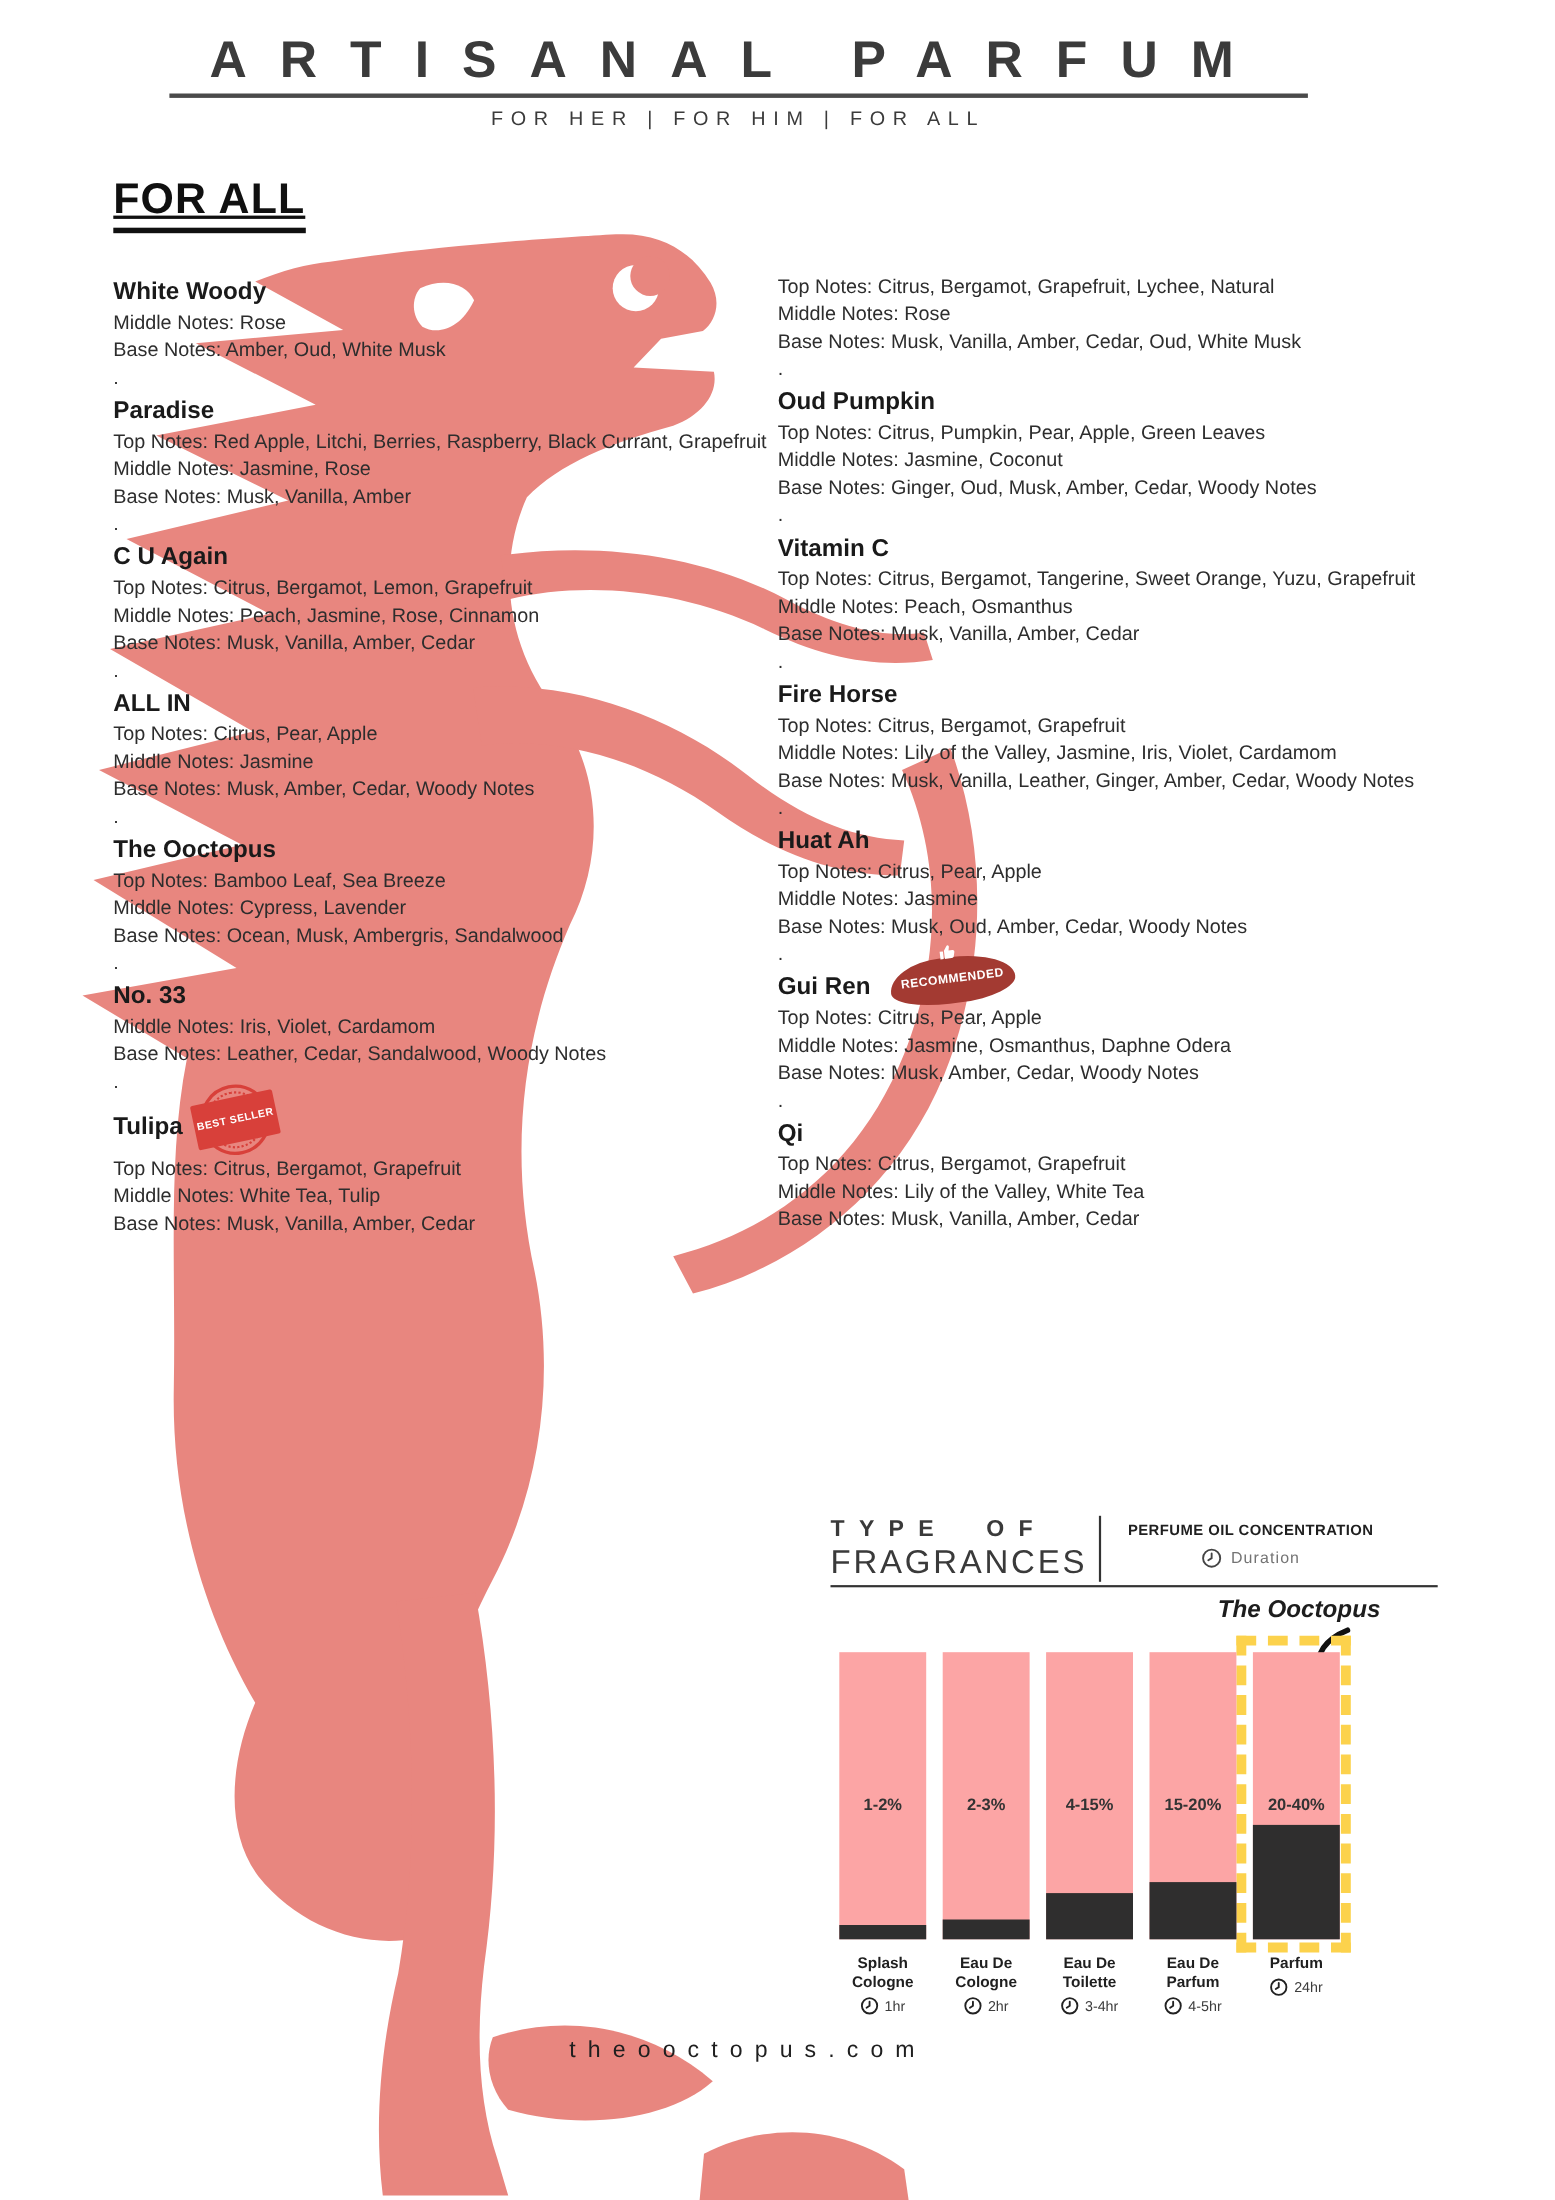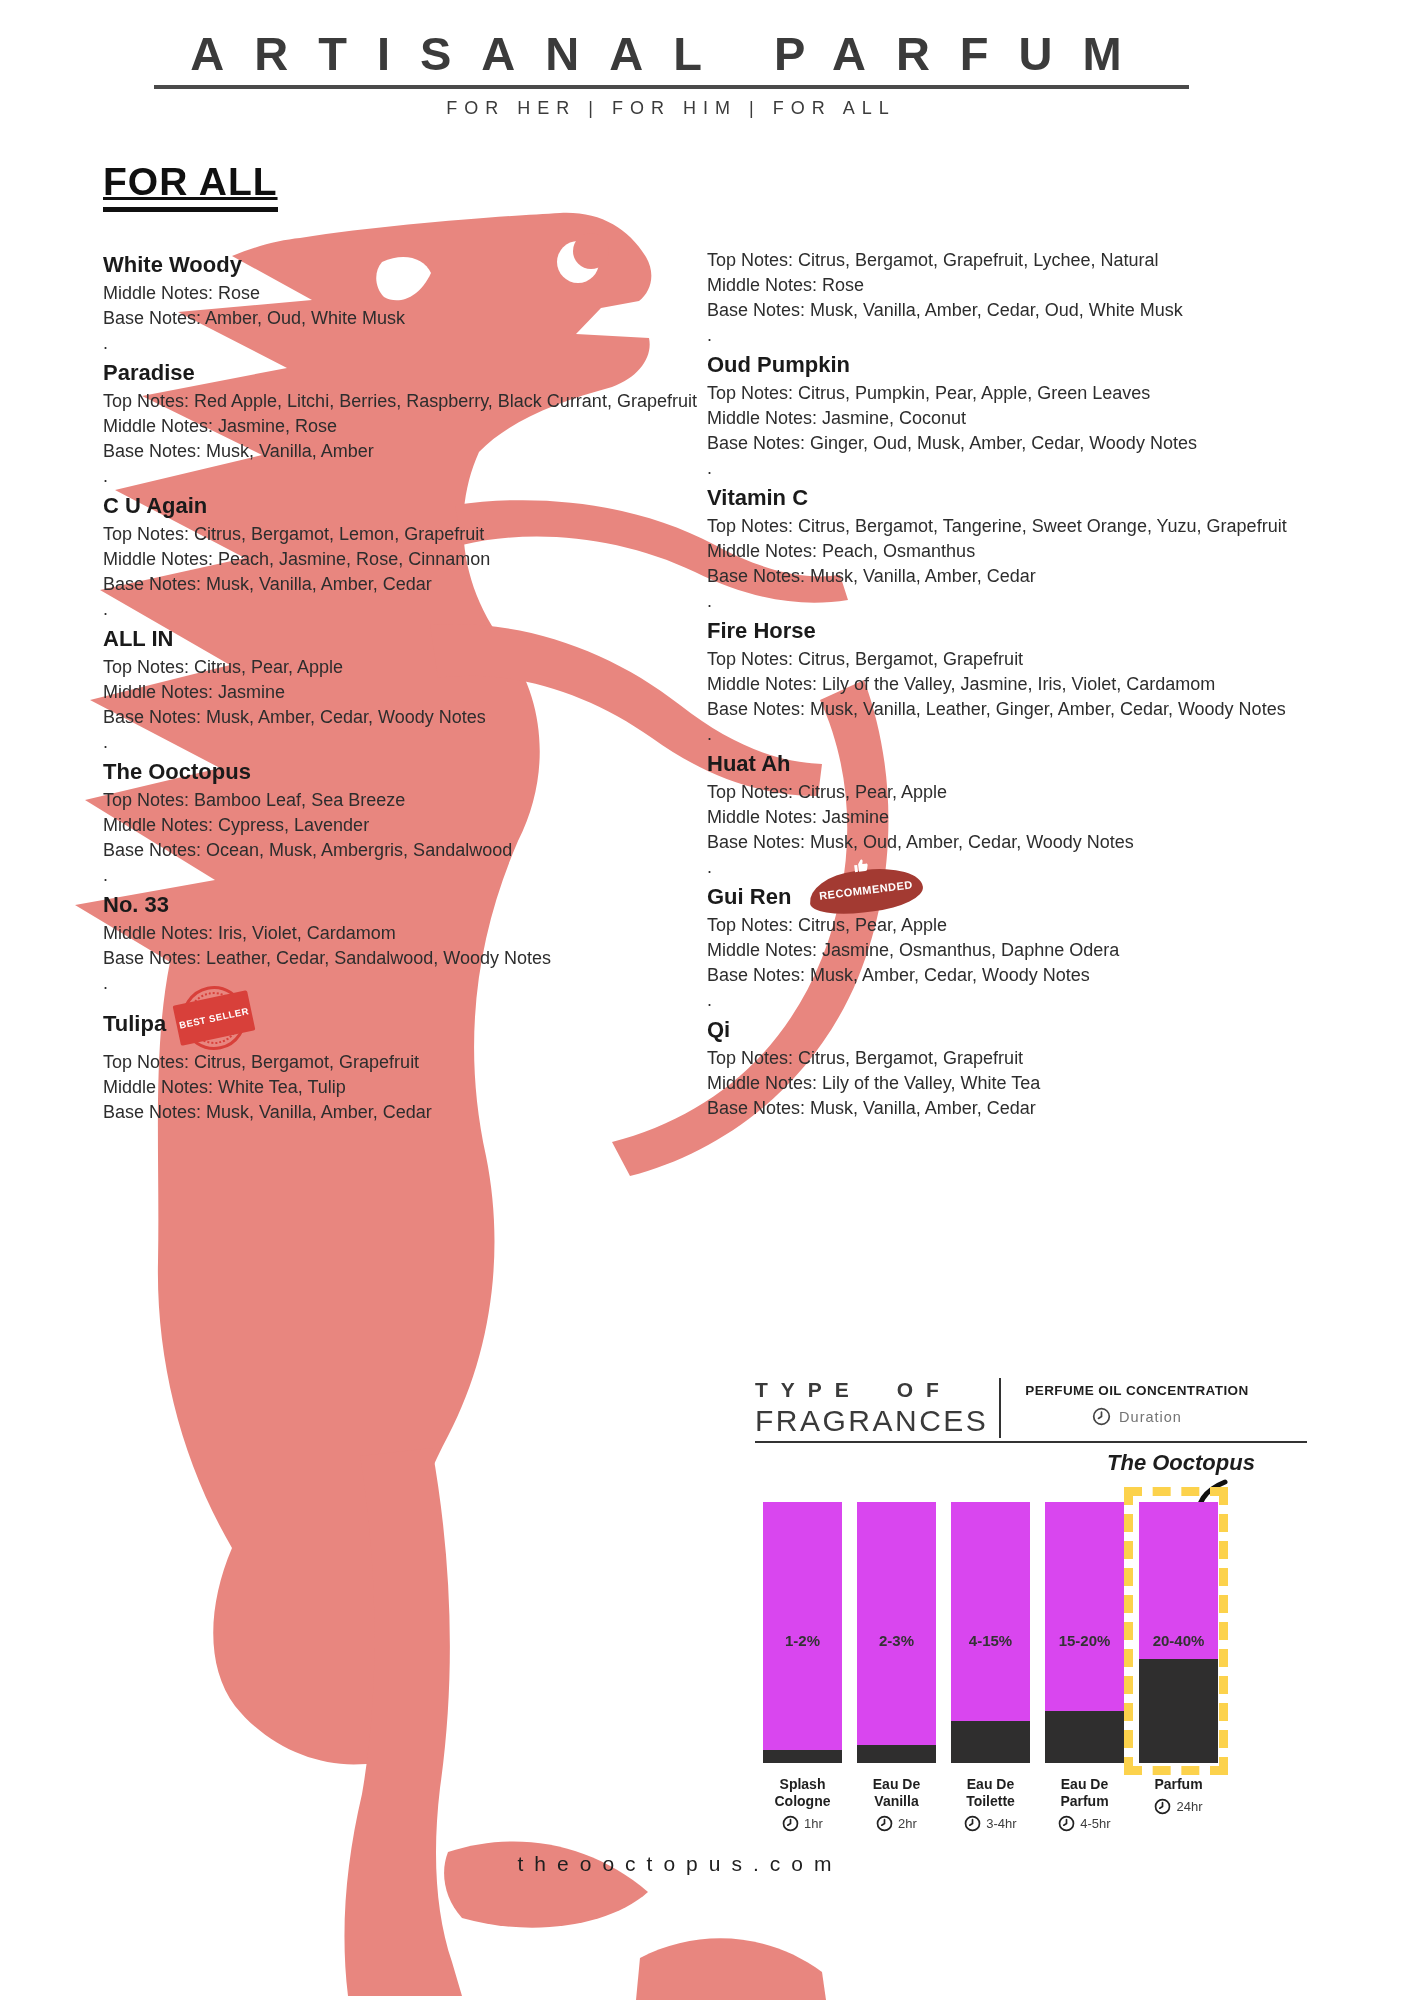--- a/index.html
+++ b/index.html
@@ -62,21 +62,21 @@
   .conc-title { font-size:13.5px; font-weight:bold; color:#1f1f1f; letter-spacing:.4px; margin-top:5px; white-space:nowrap; }
   .duration-row { display:flex; justify-content:center; align-items:center; gap:8px; margin-top:9px; font-size:14.5px; color:#737373; letter-spacing:1px; }
   .chart-rule { position:absolute; left:0; top:63px; width:552px; border-top:2px solid #333; }
 
   .annotation { position:absolute; left:352px; top:72px; font-size:22px; font-weight:bold; font-style:italic; color:#1d1d1d; white-space:nowrap; }
   .arrow { position:absolute; left:428px; top:100px; }
 
   .hl-box { position:absolute; left:369px; top:109px; width:86px; height:270px; border:9px dashed #fcd24c; }
 
   .bars { position:absolute; left:8px; top:124px; display:flex; gap:15px; }
-  .bar { position:relative; width:79px; height:261px; background:#d946ef; }
+  .bar { position:relative; width:79px; height:261px; background:#fca5a5; }
   .bar .pct { position:absolute; top:130px; left:0; width:100%; text-align:center; font-size:15px; font-weight:bold; color:#333; }
   .bar .fill { position:absolute; left:0; right:0; bottom:0; background:#2f2e2e; height:0; }
 
   .labels { position:absolute; left:8px; top:398px; display:flex; gap:15px; }
   .lab { width:79px; text-align:center; }
   .lab-name { font-size:14px; font-weight:bold; color:#1f1f1f; line-height:17px; }
   .dur { display:flex; justify-content:center; align-items:center; gap:5px; margin-top:5px; font-size:13px; color:#3d3d3d; }
 
   
   .footer {
@@ -309,21 +309,21 @@
         <div class="lab-name">Splash Cologne</div>
         <div class="dur">
           <svg width="17" height="17" viewBox="0 0 20 20">
               <circle cx="10" cy="10" r="8.2" fill="none" stroke="#222" stroke-width="2"></circle>
               <path d="M10 5.5 V10 L6.8 12" fill="none" stroke="#222" stroke-width="2" stroke-linecap="round"></path>
             </svg>
           <span>1hr</span>
         </div>
       </div>
       <div class="lab">
-        <div class="lab-name">Eau De Vanilla</div>
+        <div class="lab-name">Eau De Cologne</div>
         <div class="dur">
           <svg width="17" height="17" viewBox="0 0 20 20">
               <circle cx="10" cy="10" r="8.2" fill="none" stroke="#222" stroke-width="2"></circle>
               <path d="M10 5.5 V10 L6.8 12" fill="none" stroke="#222" stroke-width="2" stroke-linecap="round"></path>
             </svg>
           <span>2hr</span>
         </div>
       </div>
       <div class="lab">
         <div class="lab-name">Eau De Toilette</div>

